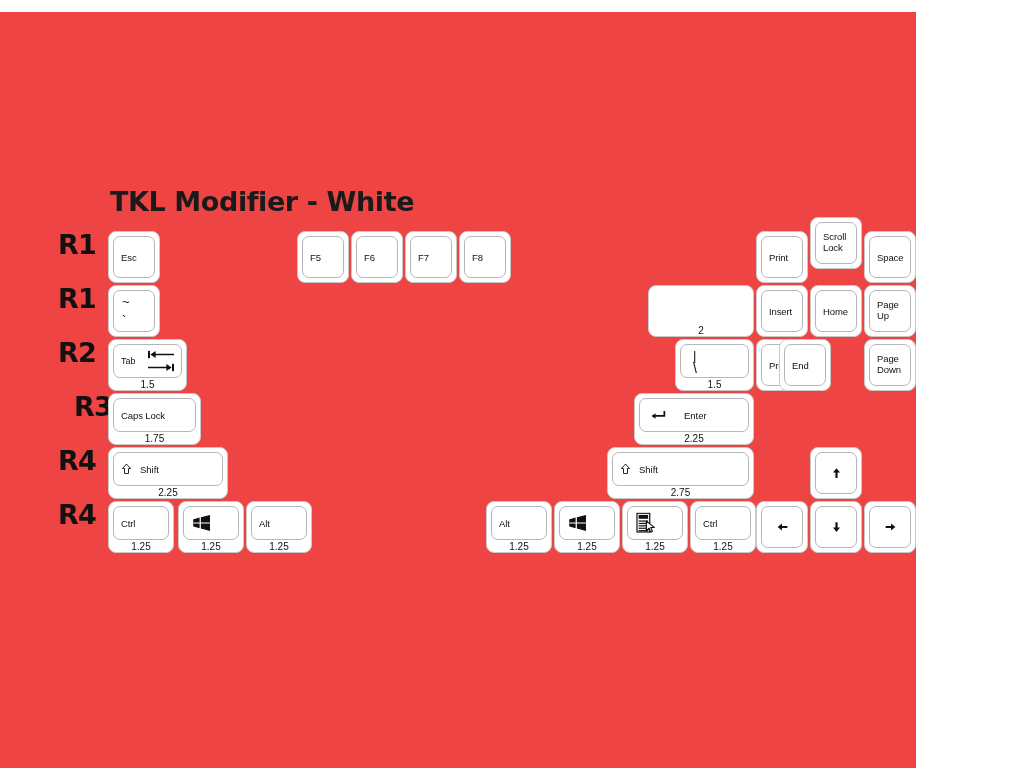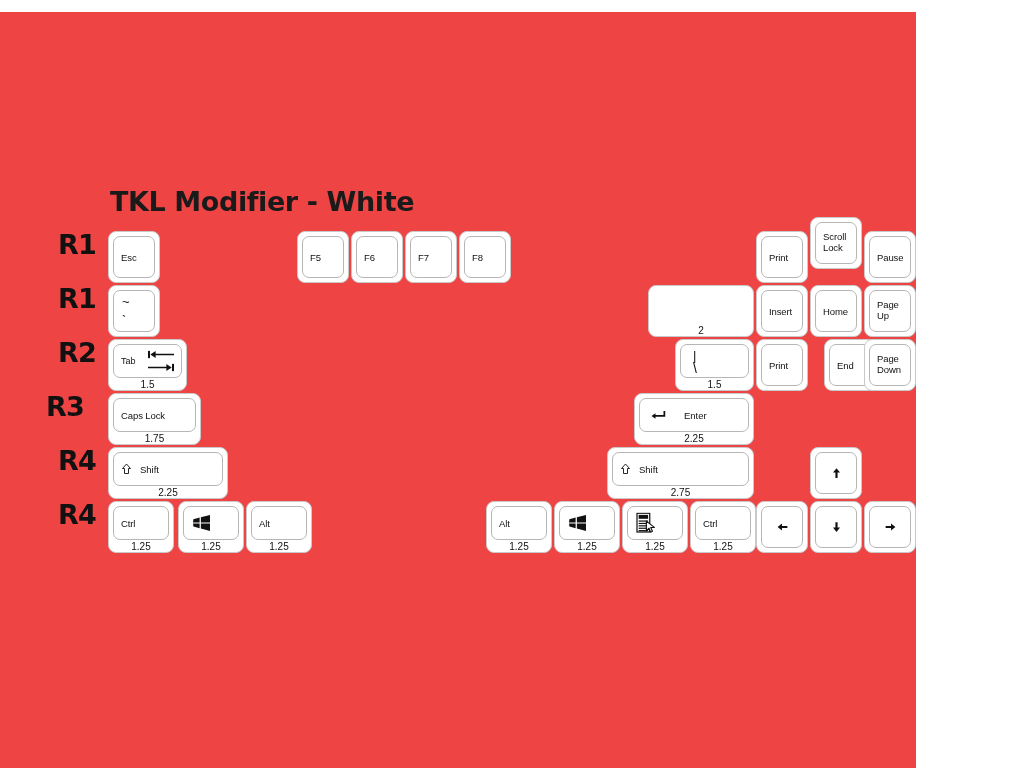--- a/index.html
+++ b/index.html
@@ -184,21 +184,21 @@
 <body>
 
 <div id="canvas">
 
   <div id="title">TKL Modifier - White</div>
 
   <div id="rowlabels">
       <div class="rowlabel" style="left: 48px; top: 217px;">R1</div>
       <div class="rowlabel" style="left: 48px; top: 271px;">R1</div>
       <div class="rowlabel" style="left: 48px; top: 325px;">R2</div>
-      <div class="rowlabel" style="left: 36px; top: 379px; text-align: right;">R3</div>
+      <div class="rowlabel" style="left: 64px; top: 379px; text-align: right;">R3</div>
       <div class="rowlabel" style="left: 48px; top: 433px;">R4</div>
       <div class="rowlabel" style="left: 48px; top: 487px;">R4</div>
     </div>
 
   <div id="keys">
       <div class="key u1" style="left: 108px; top: 219px; width: 52px; height: 52px; padding-left: 36px;">
         <div class="top">
           <div class="legend mid">Esc</div>
         </div>
       </div>
@@ -227,21 +227,21 @@
           <div class="legend mid">Print</div>
         </div>
       </div>
       <div class="key u1" style="left: 810px; top: 205px; width: 52px; height: 52px;">
         <div class="top">
           <div class="legend">Scroll<br>Lock</div>
         </div>
       </div>
       <div class="key u1" style="left: 864px; top: 219px; width: 52px; height: 52px;">
         <div class="top">
-          <div class="legend mid">Pause</div>
+          <div class="legend mid">Space</div>
         </div>
       </div>
       <div class="key u1" style="left: 108px; top: 273px; width: 52px; height: 52px;">
         <div class="top">
           <div class="tilde-top">~</div>
           <div class="tilde-bot">`</div>
         </div>
       </div>
       <div class="key" style="left: 648px; top: 273px; width: 106px; height: 52px;">
         <div class="sizelabel center">2</div>
@@ -288,21 +288,21 @@
           <div class="bslash-top">|</div>
           <div class="bslash-bot">\</div>
         </div>
         <div class="sizelabel center">1.5</div>
       </div>
       <div class="key u1" style="left: 756px; top: 327px; width: 52px; height: 52px;">
         <div class="top">
           <div class="legend mid">Print</div>
         </div>
       </div>
-      <div class="key u1" style="left: 824px; top: 327px; width: 52px; height: 52px; border-radius: 8px;">
+      <div class="key u1" style="left: 779px; top: 327px; width: 52px; height: 52px; border-radius: 8px;">
         <div class="top">
           <div class="legend mid">End</div>
         </div>
       </div>
       <div class="key u1" style="left: 864px; top: 327px; width: 52px; height: 52px;">
         <div class="top">
           <div class="legend">Page<br>Down</div>
         </div>
       </div>
       <div class="key" style="left: 108px; top: 381px; width: 93px; height: 52px;">

